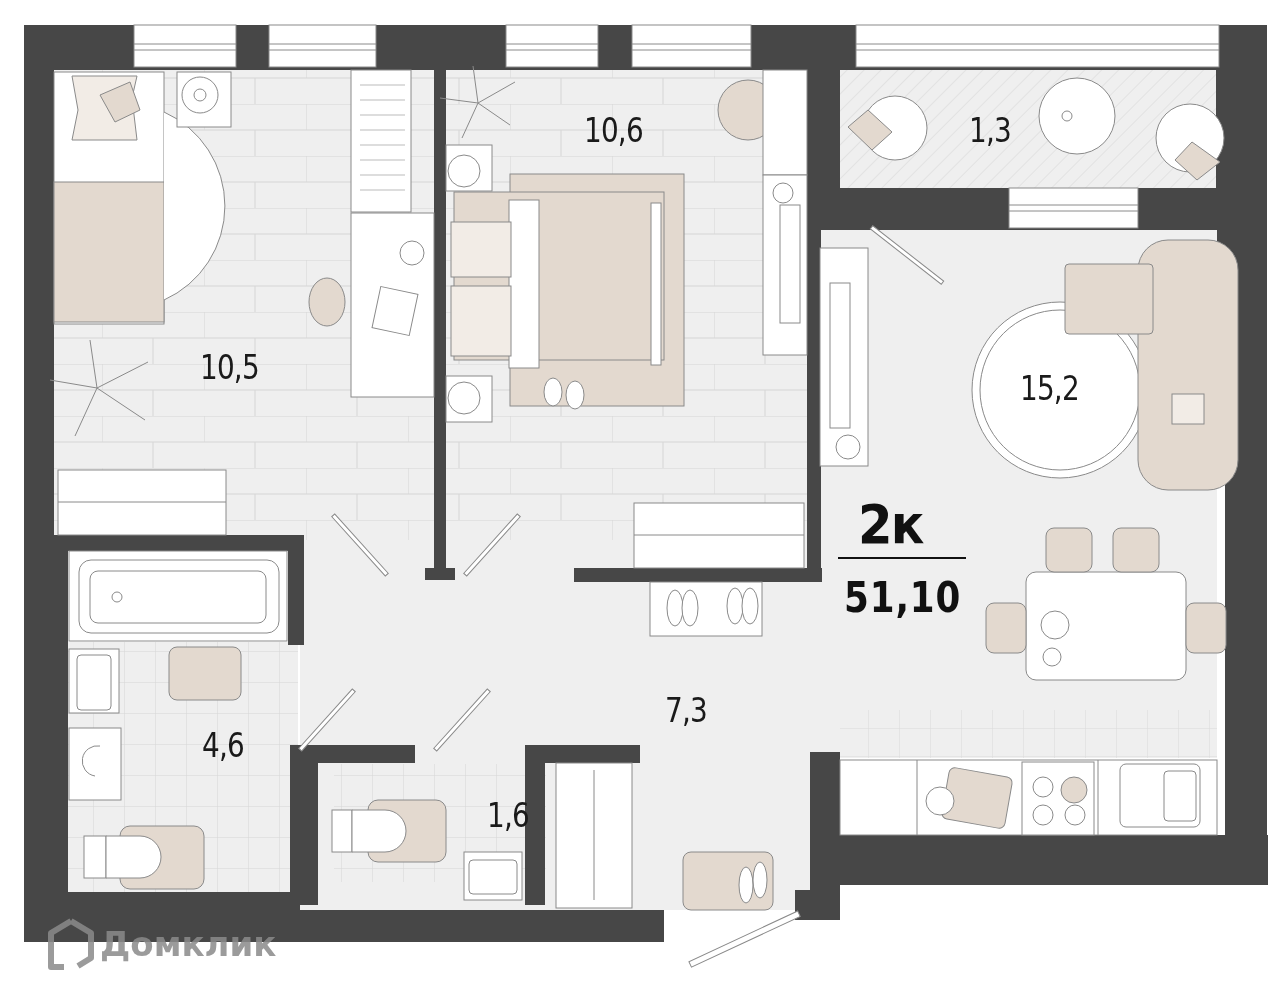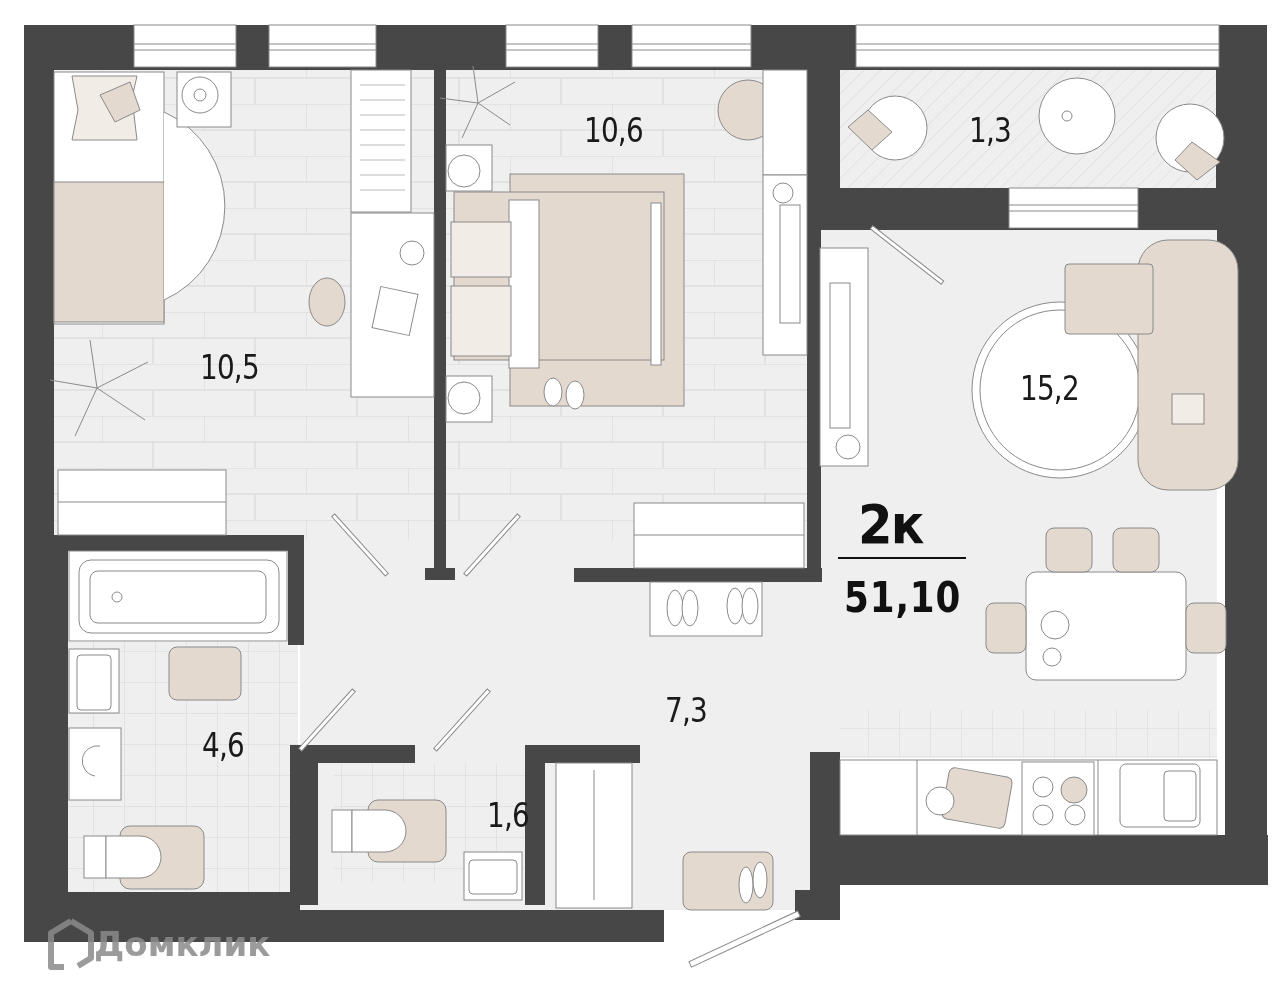--- a/index.html
+++ b/index.html
@@ -2,21 +2,21 @@
 <html><head>
 <meta charset="utf-8">
 <style>
   html, body { margin:0; padding:0; background:#ffffff; }
   body { width:1280px; height:1006px; position:relative; overflow:hidden; font-family:"DejaVu Sans", sans-serif; }
   #plan { position:absolute; left:0; top:0; width:1280px; height:1006px; }
   .room-label { position:absolute; font-family:"DejaVu Sans", sans-serif; font-size:34px; color:#1a1a1a; letter-spacing:-1px; transform:scaleX(0.82); transform-origin:left top; }
   .type-label { position:absolute; left:858px; top:493px; font-family:"DejaVu Sans", sans-serif; font-weight:bold; font-size:54px; color:#111; letter-spacing:-2px; transform:scaleX(0.92); transform-origin:left top; }
   .total-area { position:absolute; left:844px; top:573px; font-family:"DejaVu Sans", sans-serif; font-weight:bold; font-size:42px; color:#111; letter-spacing:1px; transform:scaleX(0.85); transform-origin:left top; }
   .divider { position:absolute; left:838px; top:557px; width:128px; height:2px; background:#111; }
-  .watermark { position:absolute; left:48px; top:918px; display:flex; align-items:center; gap:0; opacity:0.85; }
+  .watermark { position:absolute; left:48px; top:918px; display:flex; align-items:center; gap:6px; opacity:0.85; }
   .watermark-text { font-family:"DejaVu Sans", sans-serif; font-weight:bold; font-size:34px; color:#8a8a8a; letter-spacing:0px; }
 </style>
 </head>
 <body>
 
 <svg id="plan" viewBox="0 0 1280 1006" xmlns="http://www.w3.org/2000/svg">
   <defs>
     <pattern id="plank" width="102" height="52" patternUnits="userSpaceOnUse">
       <rect width="102" height="52" fill="#efefef"></rect>
       <line x1="0" y1="0" x2="102" y2="0" stroke="#d6d6d6" stroke-width="1"></line>

